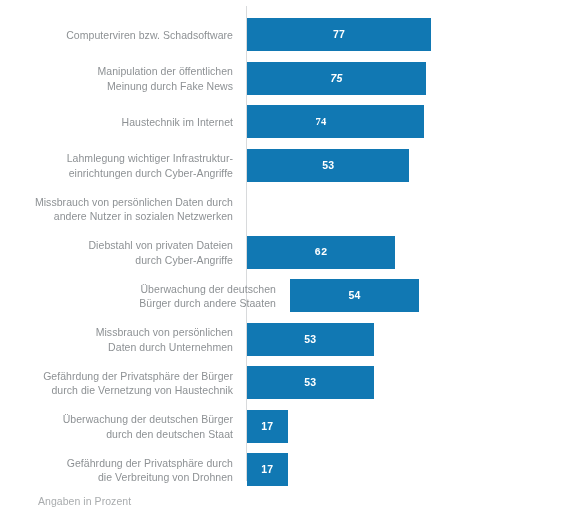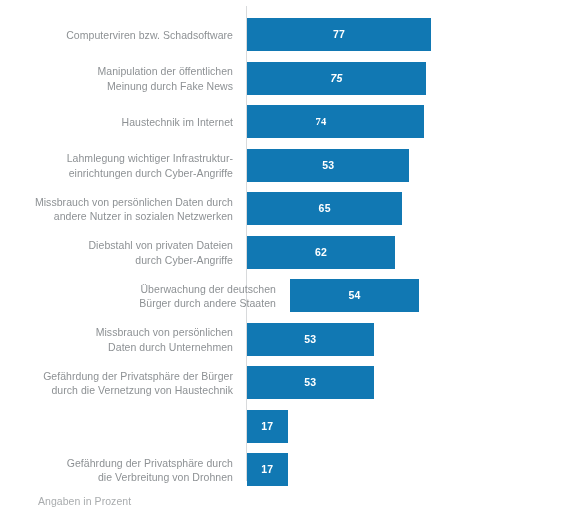--- a/index.html
+++ b/index.html
@@ -133,29 +133,25 @@
         <div class="row-label">Lahmlegung wichtiger Infrastruktur-
 einrichtungen durch Cyber-Angriffe</div>
         <div class="bar-track" style="width: 162.494px;">
           <div class="bar" style="width: 162.494px; background: rgb(17, 120, 179);"></div>
           <div class="bar-value" style="width: 162.494px;">53</div>
         </div>
       </div>
       <div class="bar-row" style="top: 187px;">
         <div class="row-label">Missbrauch von persönlichen Daten durch
 andere Nutzer in sozialen Netzwerken</div>
-        <div class="bar-track" style="width: 155.325px;">
-          <div class="bar" style="width: 155.325px; background: rgb(17, 120, 179);"></div>
-          <div class="bar-value" style="width: 155.325px;">65</div>
-        </div>
       </div>
       <div class="bar-row" style="top: 230.5px;">
         <div class="row-label">Diebstahl von privaten Dateien
 durch Cyber-Angriffe</div>
-        <div class="bar-track" style="width: 148.156px;">
+        <div class="bar-track" style="width: 148.156px; font-family: Liberation Mono, monospace;">
           <div class="bar" style="width: 148.156px; background: rgb(17, 120, 179);"></div>
           <div class="bar-value" style="width: 148.156px;">62</div>
         </div>
       </div>
       <div class="bar-row" style="top: 274px; margin-left: 43px;">
         <div class="row-label">Überwachung der deutschen
 Bürger durch andere Staaten</div>
         <div class="bar-track" style="width: 129.039px;">
           <div class="bar" style="width: 129.039px; background: rgb(17, 120, 179);"></div>
           <div class="bar-value" style="width: 129.039px;">54</div>
@@ -171,20 +167,22 @@
       </div>
       <div class="bar-row" style="top: 361px; padding-left: 32px;">
         <div class="row-label">Gefährdung der Privatsphäre der Bürger
 durch die Vernetzung von Haustechnik</div>
         <div class="bar-track" style="width: 126.649px;">
           <div class="bar" style="width: 126.649px; background: rgb(17, 120, 179);"></div>
           <div class="bar-value" style="width: 126.649px;">53</div>
         </div>
       </div>
       <div class="bar-row" style="top: 404.5px;">
+        <div class="row-label">Überwachung der deutschen Bürger
+durch den deutschen Staat</div>
         <div class="bar-track" style="width: 40.6234px;">
           <div class="bar" style="width: 40.6234px; background: rgb(17, 120, 179);"></div>
           <div class="bar-value" style="width: 40.6234px;">17</div>
         </div>
       </div>
       <div class="bar-row" style="top: 448px;">
         <div class="row-label">Gefährdung der Privatsphäre durch
 die Verbreitung von Drohnen</div>
         <div class="bar-track" style="width: 40.6234px;">
           <div class="bar" style="width: 40.6234px; background: rgb(17, 120, 179);"></div>

